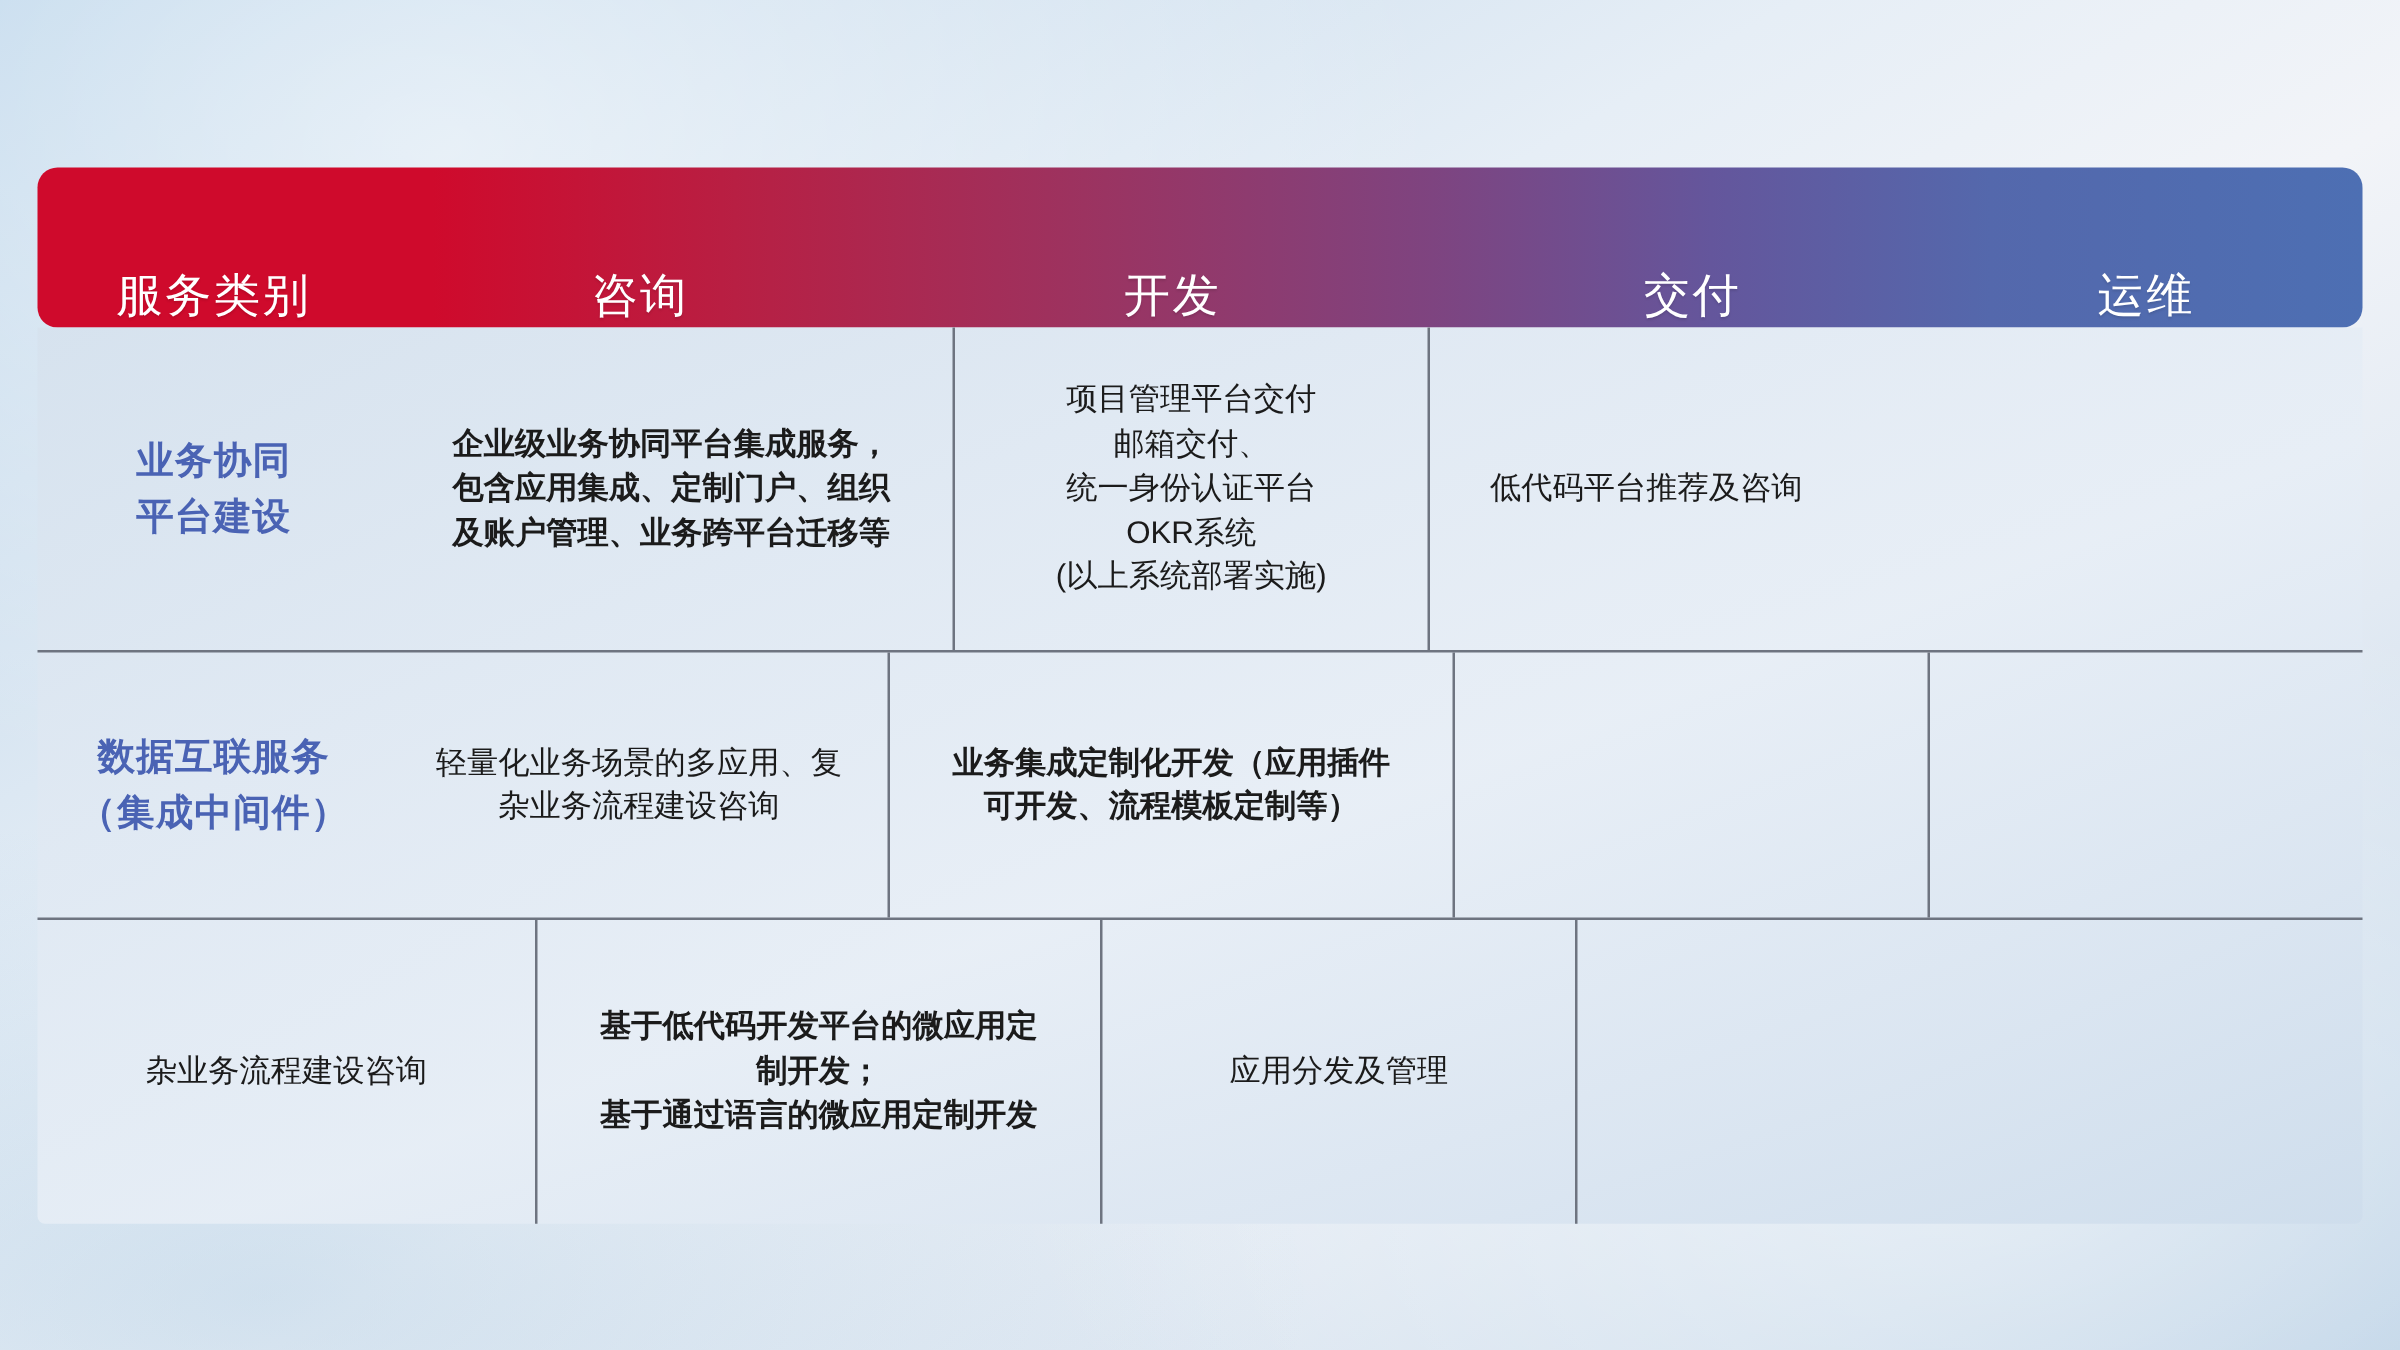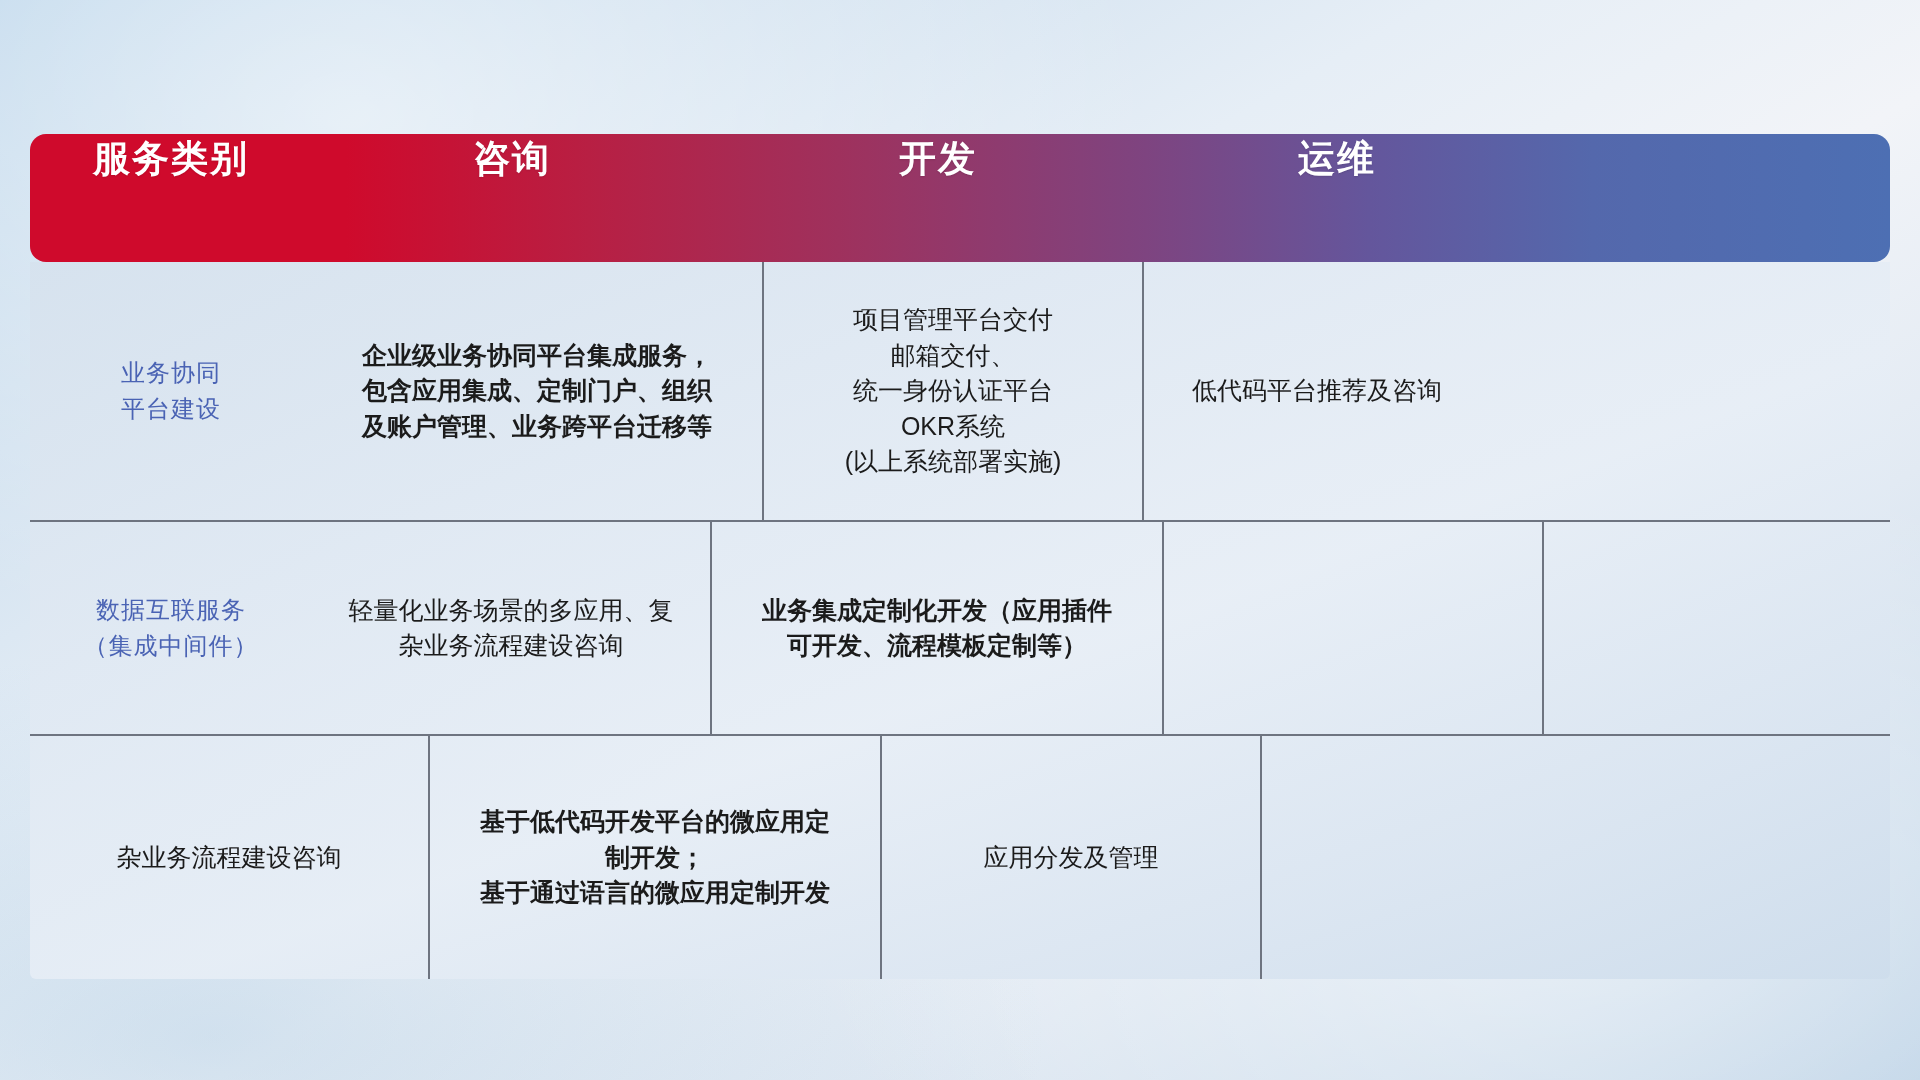--- a/index.html
+++ b/index.html
@@ -74,25 +74,25 @@
                 #cf0a2c 17%,
                 #b81f43 30%,
                 #9c3360 45%,
                 #7e4480 60%,
                 #64569c 72%,
                 #5468ac 84%,
                 #4d6fb3 100%);
   }
   .table-head .hcell {
     display: flex;
-    align-items: flex-start;
+    align-items: flex-end;
     justify-content: center;
     color: #ffffff;
     font-size: 37px;
-    font-weight: bold;
+    font-weight: normal;
     letter-spacing: 2px;
     text-shadow: 0 1px 2px rgba(0,0,0,0.12);
   }
 
   .table-body {
     background: linear-gradient(160deg,
                 rgba(214,226,238,0.92) 0%,
                 rgba(224,233,243,0.92) 30%,
                 rgba(231,238,246,0.92) 55%,
                 rgba(218,229,241,0.92) 80%,
@@ -120,22 +120,22 @@
     color: #1b1b1b;
     text-align: center;
     white-space: pre-line;
     border-right: 2px solid #6e7480;
   }
   .tcell:last-child {
     border-right: none;
   }
   .tcell.cat {
     color: #4a63b4;
-    font-weight: normal;
-    font-size: 24px;
+    font-weight: bold;
+    font-size: 30px;
     line-height: 1.5;
     letter-spacing: 1px;
     border-right: none;
   }
 
   
   .c0 { width: 282px; }
   .c1 { width: 400px; }
   .c2 { width: 452px; font-weight: bold; }
   .c3 { width: 380px; }
@@ -157,20 +157,23 @@
 
     <div class="table-head">
       <div class="hcell c0">
         <span>服务类别</span>
       </div>
       <div class="hcell c1">
         <span>咨询</span>
       </div>
       <div class="hcell c2">
         <span>开发</span>
+      </div>
+      <div class="hcell c3">
+        <span>交付</span>
       </div>
       <div class="hcell c4">
         <span>运维</span>
       </div>
     </div>
 
     <div class="table-body">
 
       <div class="trow r1">
         <div class="tcell cat c0">业务协同

